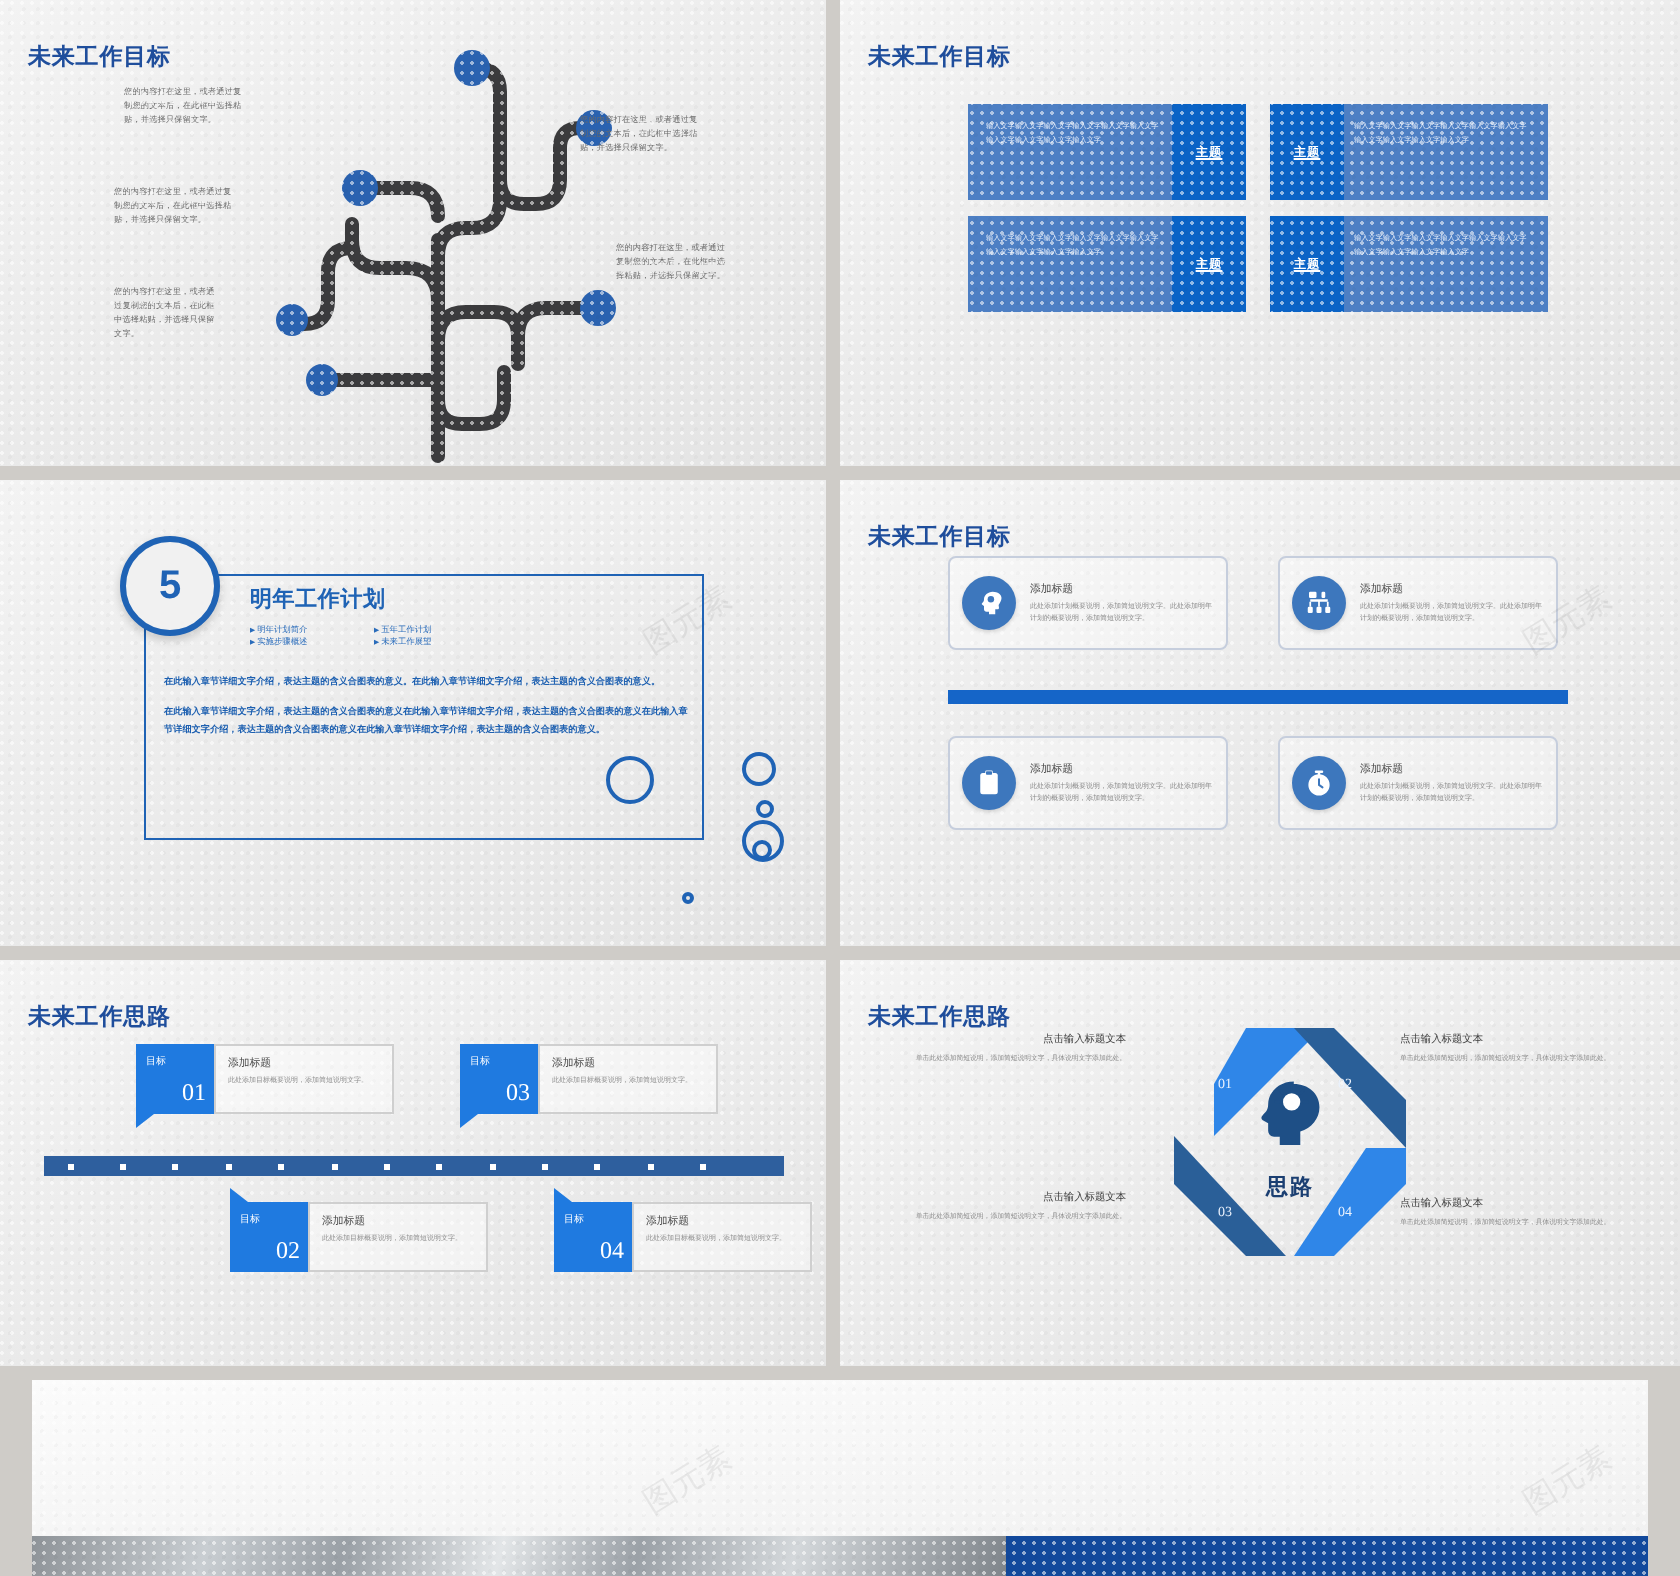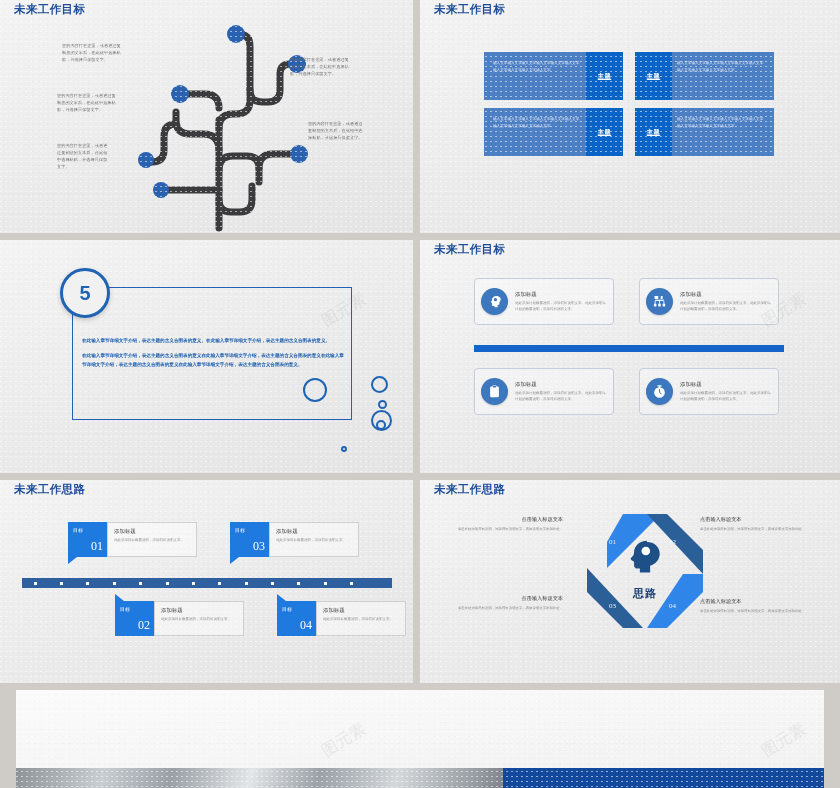--- a/index.html
+++ b/index.html
@@ -28,21 +28,21 @@
 
   .s1 { left: 0;   top: 0;   width: 413px; height: 233px; }
   .s2 { left: 420px; top: 0; width: 420px; height: 233px; }
   .s3 { left: 0;   top: 240px; width: 413px; height: 233px; }
   .s4 { left: 420px; top: 240px; width: 420px; height: 233px; }
   .s5 { left: 0;   top: 480px; width: 413px; height: 203px; }
   .s6 { left: 420px; top: 480px; width: 420px; height: 203px; }
   .s7 { left: 16px; top: 690px; width: 808px; height: 98px; }
 
   .title {
-    position: absolute; left: 14px; top: 2px;
+    position: absolute; left: 14px; top: 21px;
     font-size: 11.5px; font-weight: bold; color: #1f4e9c;
     letter-spacing: .4px; z-index: 5;
   }
   .s3 .title, .s5 .title { left: 14px; }
 
   
   .tree-wrap { position: absolute; inset: 0; }
   .tree-txt {
     position: absolute; font-size: 4.1px; line-height: 1.75;
     color: #6b6b6b; width: 62px; letter-spacing: .1px;
@@ -248,20 +248,29 @@
           <div class="c2-txt">输入文字输入文字输入文字输入文字输入文字输入文字输入文字输入文字输入文字输入文字</div>
           <div class="c2-tag">主题</div>
         </div>
       </div>
     </div>
   </div>
 
   <div class="slide s3"></div>
   <div class="plan-box"></div>
   <div class="num-circle">5</div>
+  <div class="plan-head">
+    <div class="plan-title">明年工作计划</div>
+    <div class="plan-bullets">
+      <span>明年计划简介</span>
+      <span>五年工作计划</span>
+      <span>实施步骤概述</span>
+      <span>未来工作展望</span>
+    </div>
+  </div>
   <div class="plan-body">
     <p>在此输入章节详细文字介绍，表达主题的含义合图表的意义。在此输入章节详细文字介绍，表达主题的含义合图表的意义。</p>
     <p>在此输入章节详细文字介绍，表达主题的含义合图表的意义在此输入章节详细文字介绍，表达主题的含义合图表的意义在此输入章节详细文字介绍，表达主题的含义合图表的意义在此输入章节详细文字介绍，表达主题的含义合图表的意义。</p>
   </div>
   <div class="bub" style="left:303px;top:378px;width:24px;height:24px;"></div>
   <div class="bub" style="left:371px;top:376px;width:17px;height:17px;"></div>
   <div class="bub" style="left:371px;top:410px;width:21px;height:21px;"></div>
   <div class="bub" style="left:378px;top:400px;width:9px;height:9px;"></div>
   <div class="bub" style="left:341px;top:446px;width:6px;height:6px;"></div>
   <div class="bub" style="left:376px;top:420px;width:10px;height:10px;"></div>

